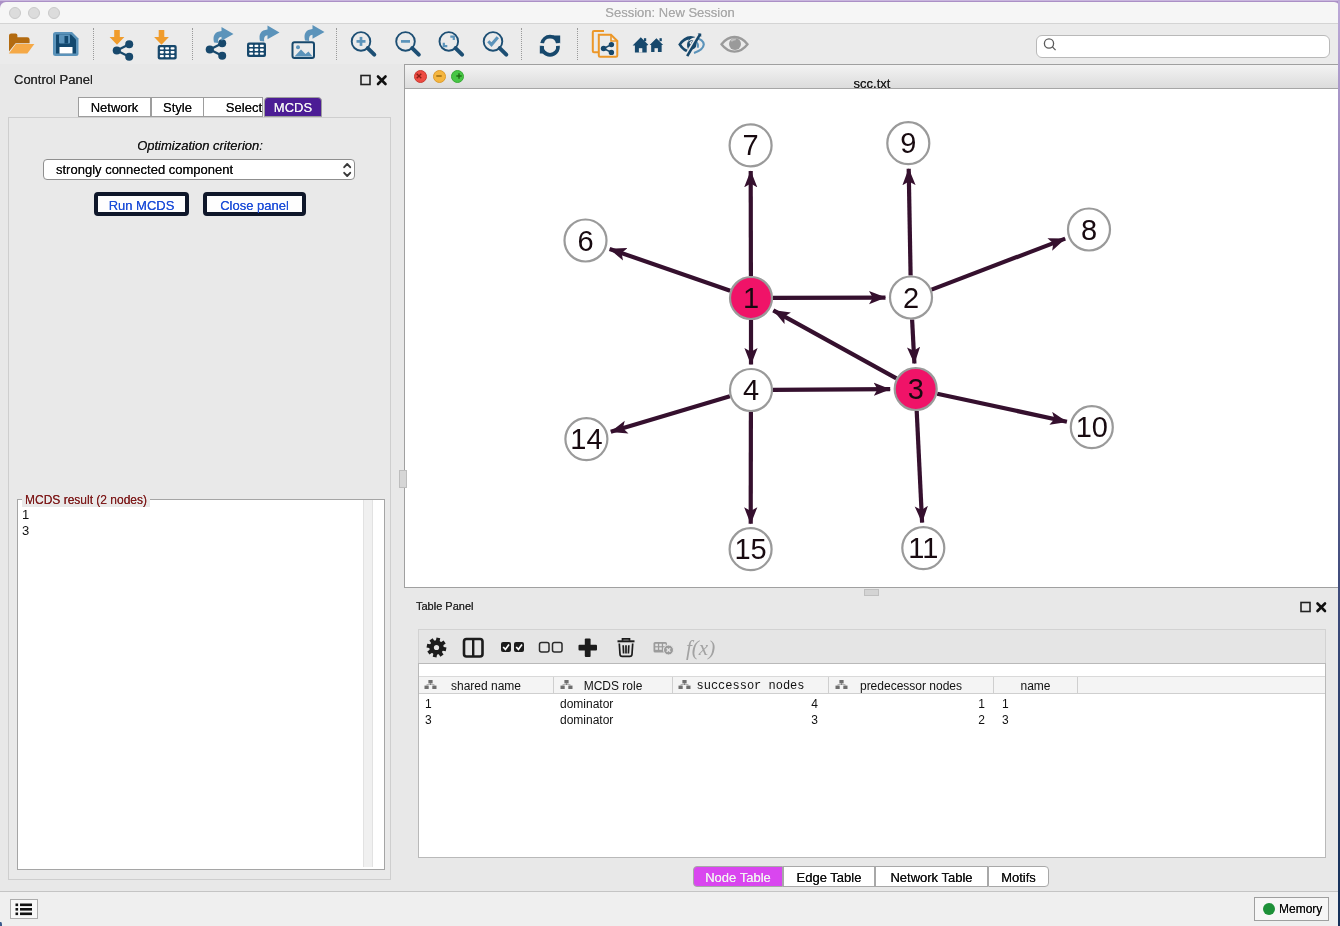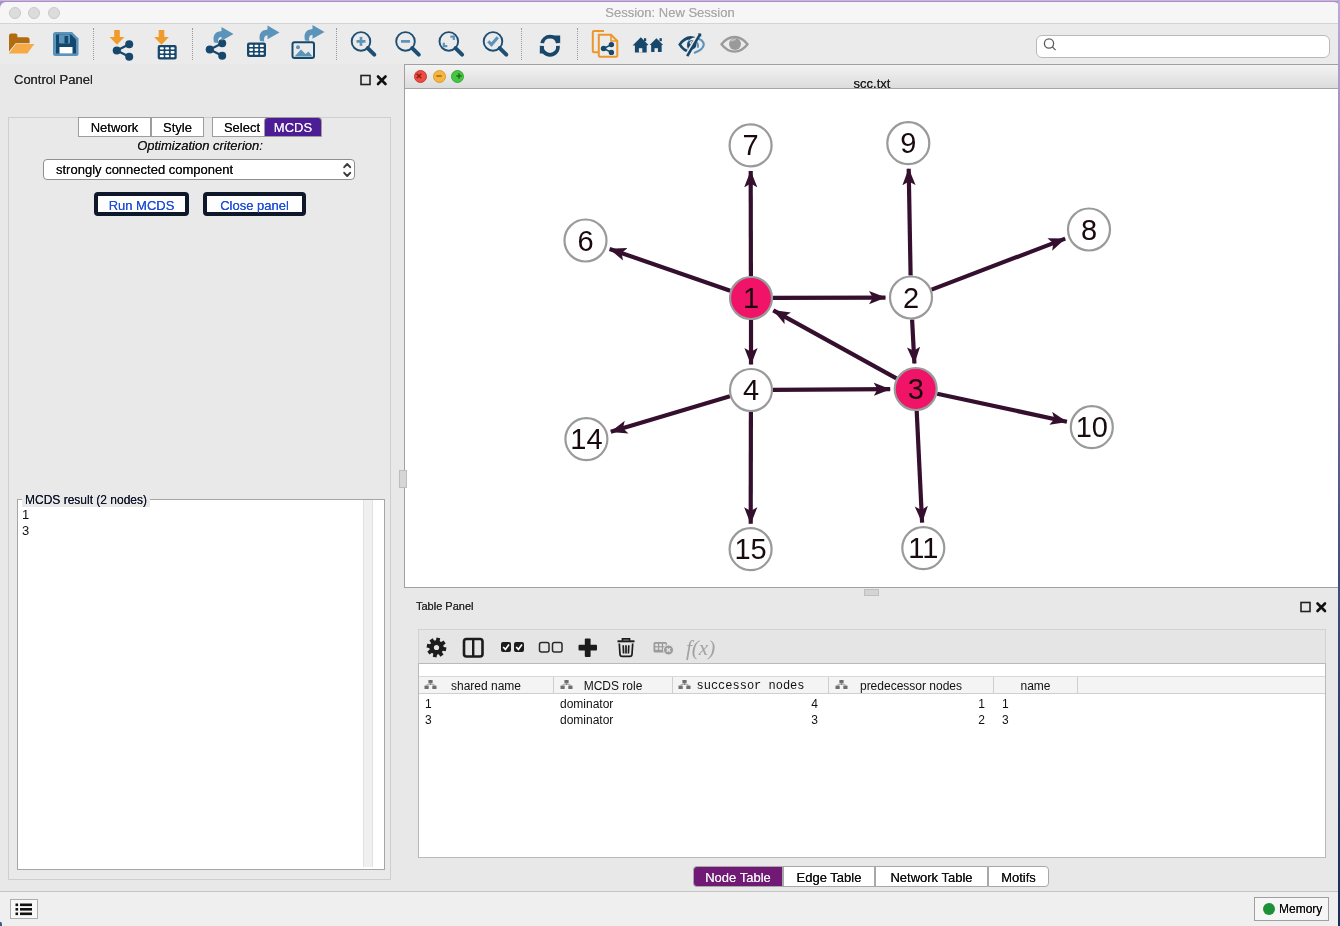--- a/index.html
+++ b/index.html
@@ -21,33 +21,33 @@
            border-top:1px solid #d4d4d4;border-bottom:1px solid #b6b6b6;box-sizing:content-box;}
   .sep{position:absolute;top:4px;height:32px;width:0;border-left:1px dotted #9a9a9a;}
   #searchbox{left:1036px;top:11px;width:292px;height:21px;background:#fff;
              border:1px solid #b9b9b9;border-radius:6px;}
   
   #mainbg{left:0;top:64px;width:1340px;height:827px;background:#e8e8e8;}
   
   #cp-title{left:14px;top:72px;font-size:13px;color:#2b2b2b;}
   .tab{position:absolute;top:97px;height:20px;box-sizing:border-box;
        background:#fff;border:1px solid #9d9d9d;font-size:13px;color:#111;
-       text-align:center;padding-top:2px;margin-top:20px;}
+       text-align:center;padding-top:2px;}
   #cp-panel{left:8px;top:117px;width:383px;height:763px;background:#e9e9e9;
             border:1px solid #cecece;box-sizing:border-box;}
   #optlabel{left:0px;top:138px;width:400px;text-align:center;font-size:13px;color:#1a1a1a;font-style:italic;}
   #dropdown{left:43px;top:159px;width:312px;height:21px;background:#fff;
             border:1px solid #8f8f8f;border-radius:4px;box-sizing:border-box;
             font-size:13px;color:#111;padding:2px 0 0 12px;}
   .btn{position:absolute;top:192px;height:24px;background:#fefefe;border:4px solid #0f172a;
        border-radius:4px;box-sizing:border-box;font-size:13px;color:#1d4ed8;
        text-align:center;padding-top:2px;}
   #mcds-group{left:17px;top:499px;width:366px;height:369px;background:#fff;
               border:1px solid #a5a5a5;}
-  #mcds-legend{left:22px;top:493px;background:#e9e9e9;padding:0 3px;font-size:12px;color:#0f172a;}
+  #mcds-legend{left:22px;top:493px;background:#e9e9e9;padding:0 3px;font-size:12px;color:#7f1d1d;}
   #mcds-text{left:22px;top:507px;font-size:13px;color:#111;line-height:16px;}
   #mcds-scroll{left:363px;top:500px;width:10px;height:367px;background:#f0f0f0;border-left:1px solid #e2e2e2;border-right:1px solid #e2e2e2;box-sizing:border-box;}
   
   #netwin{left:404px;top:64px;width:934.5px;height:524px;background:#fff;
           border:1px solid #a0a0a0;box-sizing:border-box;}
   #nettitle{left:405px;top:65px;width:932.5px;height:24px;background:linear-gradient(#f3f3f3,#dcdcdc);
             border-bottom:1px solid #a6a6a6;box-sizing:border-box;}
   #nettext{left:405px;top:76px;width:934px;text-align:center;font-size:13px;color:#222;}
   .mac{position:absolute;top:70px;width:13px;height:13px;border-radius:50%;box-sizing:border-box;}
   
@@ -226,21 +226,21 @@
       <circle cx="1049" cy="21.5" r="4.6" fill="none" stroke="#5a5a5a" stroke-width="1.3"></circle>
 <line x1="1052.4" y1="24.9" x2="1055.6" y2="28.1" stroke="#5a5a5a" stroke-width="1.3"></line>
     </g>
 </svg>
 
 <div class="abs" id="mainbg"></div>
 <div class="abs" id="cp-title">Control Panel</div>
 <div class="abs" id="cp-panel"></div>
 <div class="tab" style="left:78px;width:73px;">Network</div>
 <div class="tab" style="left:151px;width:53px;">Style</div>
-<div class="tab" style="left:212px;width:60px;">Select</div>
+<div class="tab" style="left:203px;width:60px;text-align:right;">Select</div>
 <div class="tab" style="left:264px;width:58px;background:#4c1d95;color:#f4f4f4;border-radius:4px 4px 0 0;">MCDS</div>
 <div class="abs" id="optlabel">Optimization criterion:</div>
 <div class="abs" id="dropdown">strongly connected component</div>
 <div class="btn" style="left:94px;width:95px;">Run MCDS</div>
 <div class="btn" style="left:203px;width:103px;">Close panel</div>
 <div class="abs" id="mcds-group"></div>
 <div class="abs" id="mcds-scroll"></div>
 <div class="abs" id="mcds-legend">MCDS result (2 nodes)</div>
 <div class="abs" id="mcds-text">1<br>3</div>
 
@@ -312,21 +312,21 @@
 <div class="tcell" style="left:560px;top:697px;">dominator</div>
 <div class="tcell" style="left:808px;top:697px;width:10px;text-align:right;">4</div>
 <div class="tcell" style="left:975px;top:697px;width:10px;text-align:right;">1</div>
 <div class="tcell" style="left:1002px;top:697px;">1</div>
 <div class="tcell" style="left:425px;top:713px;">3</div>
 <div class="tcell" style="left:560px;top:713px;">dominator</div>
 <div class="tcell" style="left:808px;top:713px;width:10px;text-align:right;">3</div>
 <div class="tcell" style="left:975px;top:713px;width:10px;text-align:right;">2</div>
 <div class="tcell" style="left:1002px;top:713px;">3</div>
 
-<div class="btab" style="left:693px;width:90px;background:#701a75;color:#f2f2f2;border-radius:4px 0 0 4px;">Node Table</div>
+<div class="btab" style="left:693px;width:90px;background:#d946ef;color:#f2f2f2;border-radius:4px 0 0 4px;">Node Table</div>
 <div class="btab" style="left:783px;width:92px;">Edge Table</div>
 <div class="btab" style="left:875px;width:113px;">Network Table</div>
 <div class="btab" style="left:988px;width:61px;border-radius:0 4px 4px 0;">Motifs</div>
 
 <div class="abs" id="statusbar"></div>
 <div class="abs" id="stbtn"></div>
 <div class="abs" id="membtn"><span style="display:inline-block;width:12px;height:12px;border-radius:50%;background:#1d9038;margin:5px 4px 0 8px;vertical-align:-2px;"></span>Memory</div>
 <svg class="abs" id="overlay" style="left:0;top:0" width="1340" height="926" viewBox="0 0 1340 926">
 <rect x="361" y="75.5" width="9" height="9" fill="none" stroke="#222" stroke-width="1.6"></rect>
 <g stroke="#111" stroke-width="2.6" stroke-linecap="round">

